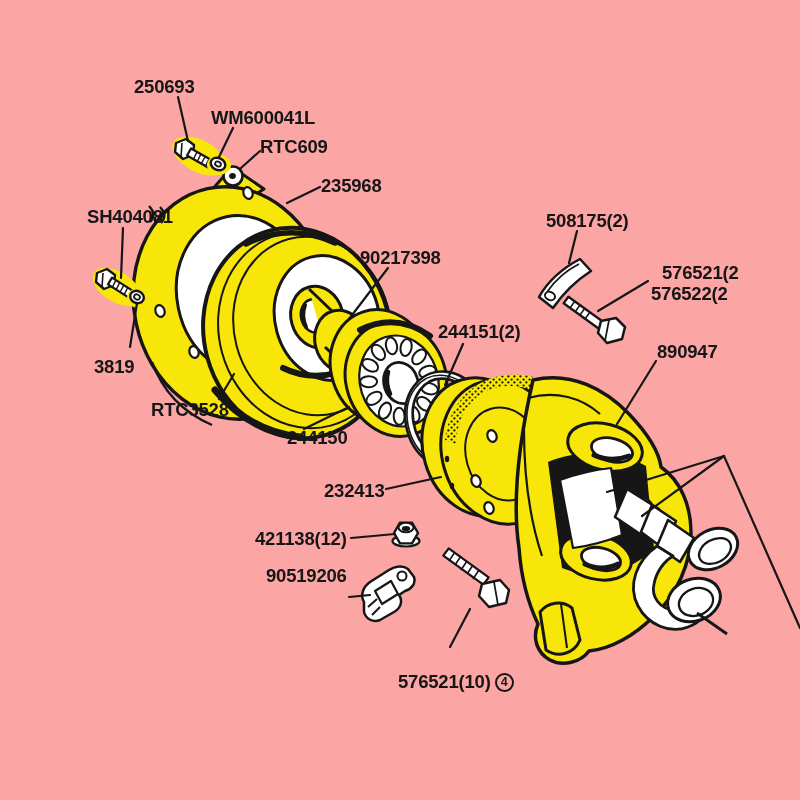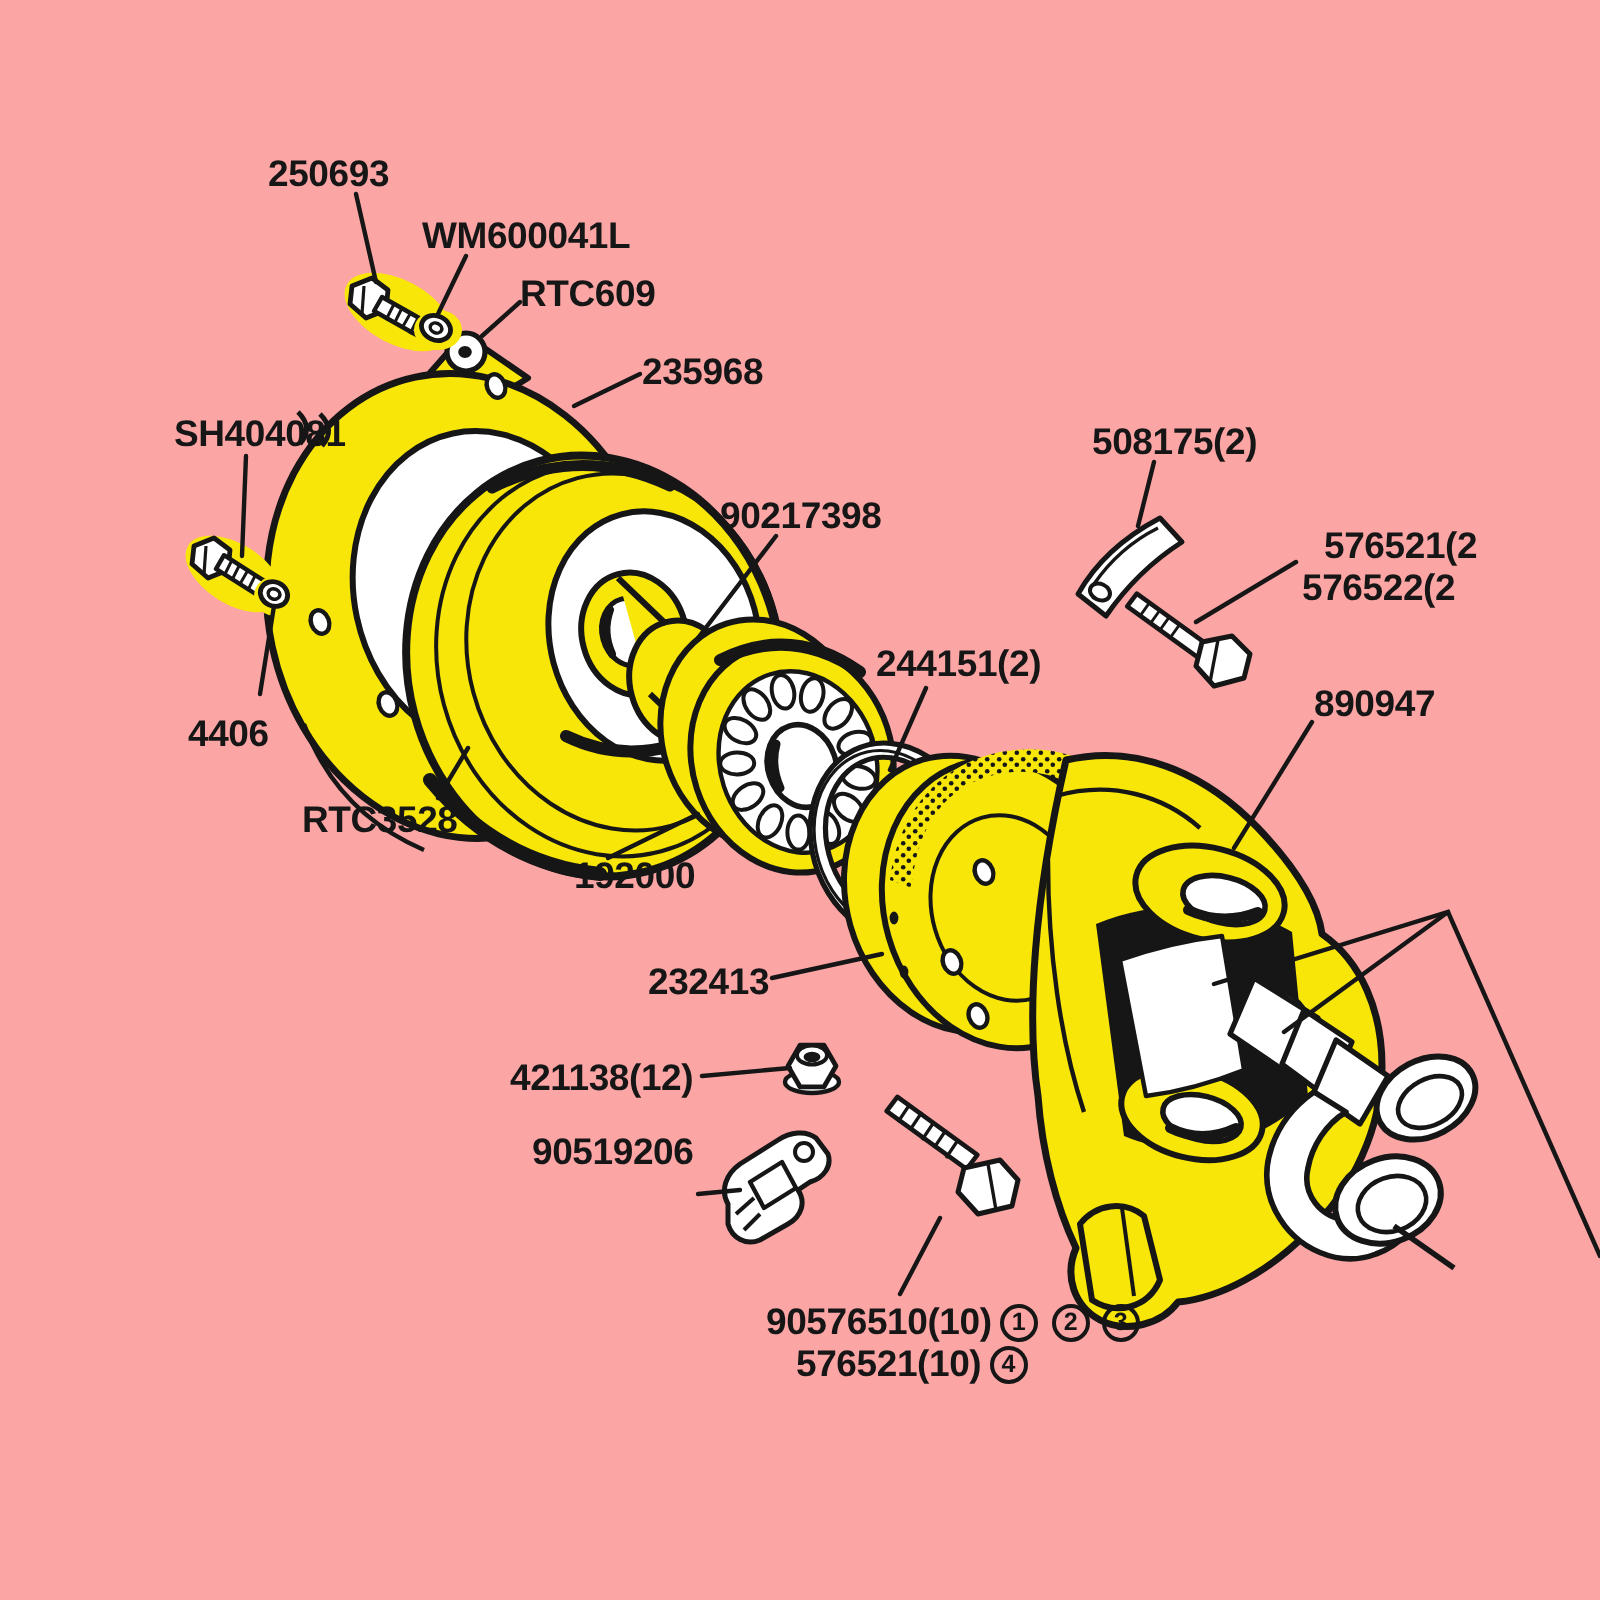--- a/index.html
+++ b/index.html
@@ -233,31 +233,25 @@
 <div class="lbl" style="left:211px;top:107px">WM600041L</div>
 <div class="lbl" style="left:260px;top:136px">RTC609</div>
 <div class="lbl" style="left:321px;top:175px">235968</div>
 <div class="lbl" style="left:87px;top:206px">SH404081</div>
 <div class="lbl" style="left:546px;top:210px">508175(2)</div>
 <div class="lbl" style="left:360px;top:247px">90217398</div>
 <div class="lbl" style="left:662px;top:262px">576521(2</div>
 <div class="lbl" style="left:651px;top:283px">576522(2</div>
 <div class="lbl" style="left:438px;top:321px">244151(2)</div>
 <div class="lbl" style="left:657px;top:341px">890947</div>
-<div class="lbl" style="left:94px;top:356px">4406</div>
+<div class="lbl" style="left:94px;top:356px">3819</div>
 <div class="lbl" style="left:151px;top:399px">RTC3528</div>
-<div class="lbl" style="left:287px;top:427px">192000</div>
+<div class="lbl" style="left:287px;top:427px">244150</div>
 <div class="lbl" style="left:324px;top:480px">232413</div>
 <div class="lbl" style="left:255px;top:528px">421138(12)</div>
 <div class="lbl" style="left:266px;top:565px">90519206</div>
 
-<div class="lbl row" style="left:383px;top:650px">
-  <span>90576510(10)</span>
-  <span class="circ">1</span>
-  <span class="circ" style="margin-left:7px">2</span>
-  <span class="circ" style="margin-left:6px">3</span>
-</div>
 <div class="lbl row" style="left:398px;top:671px">
   <span>576521(10)</span>
   <span class="circ">4</span>
 </div>
 
 </div>
 
 </body></html>

